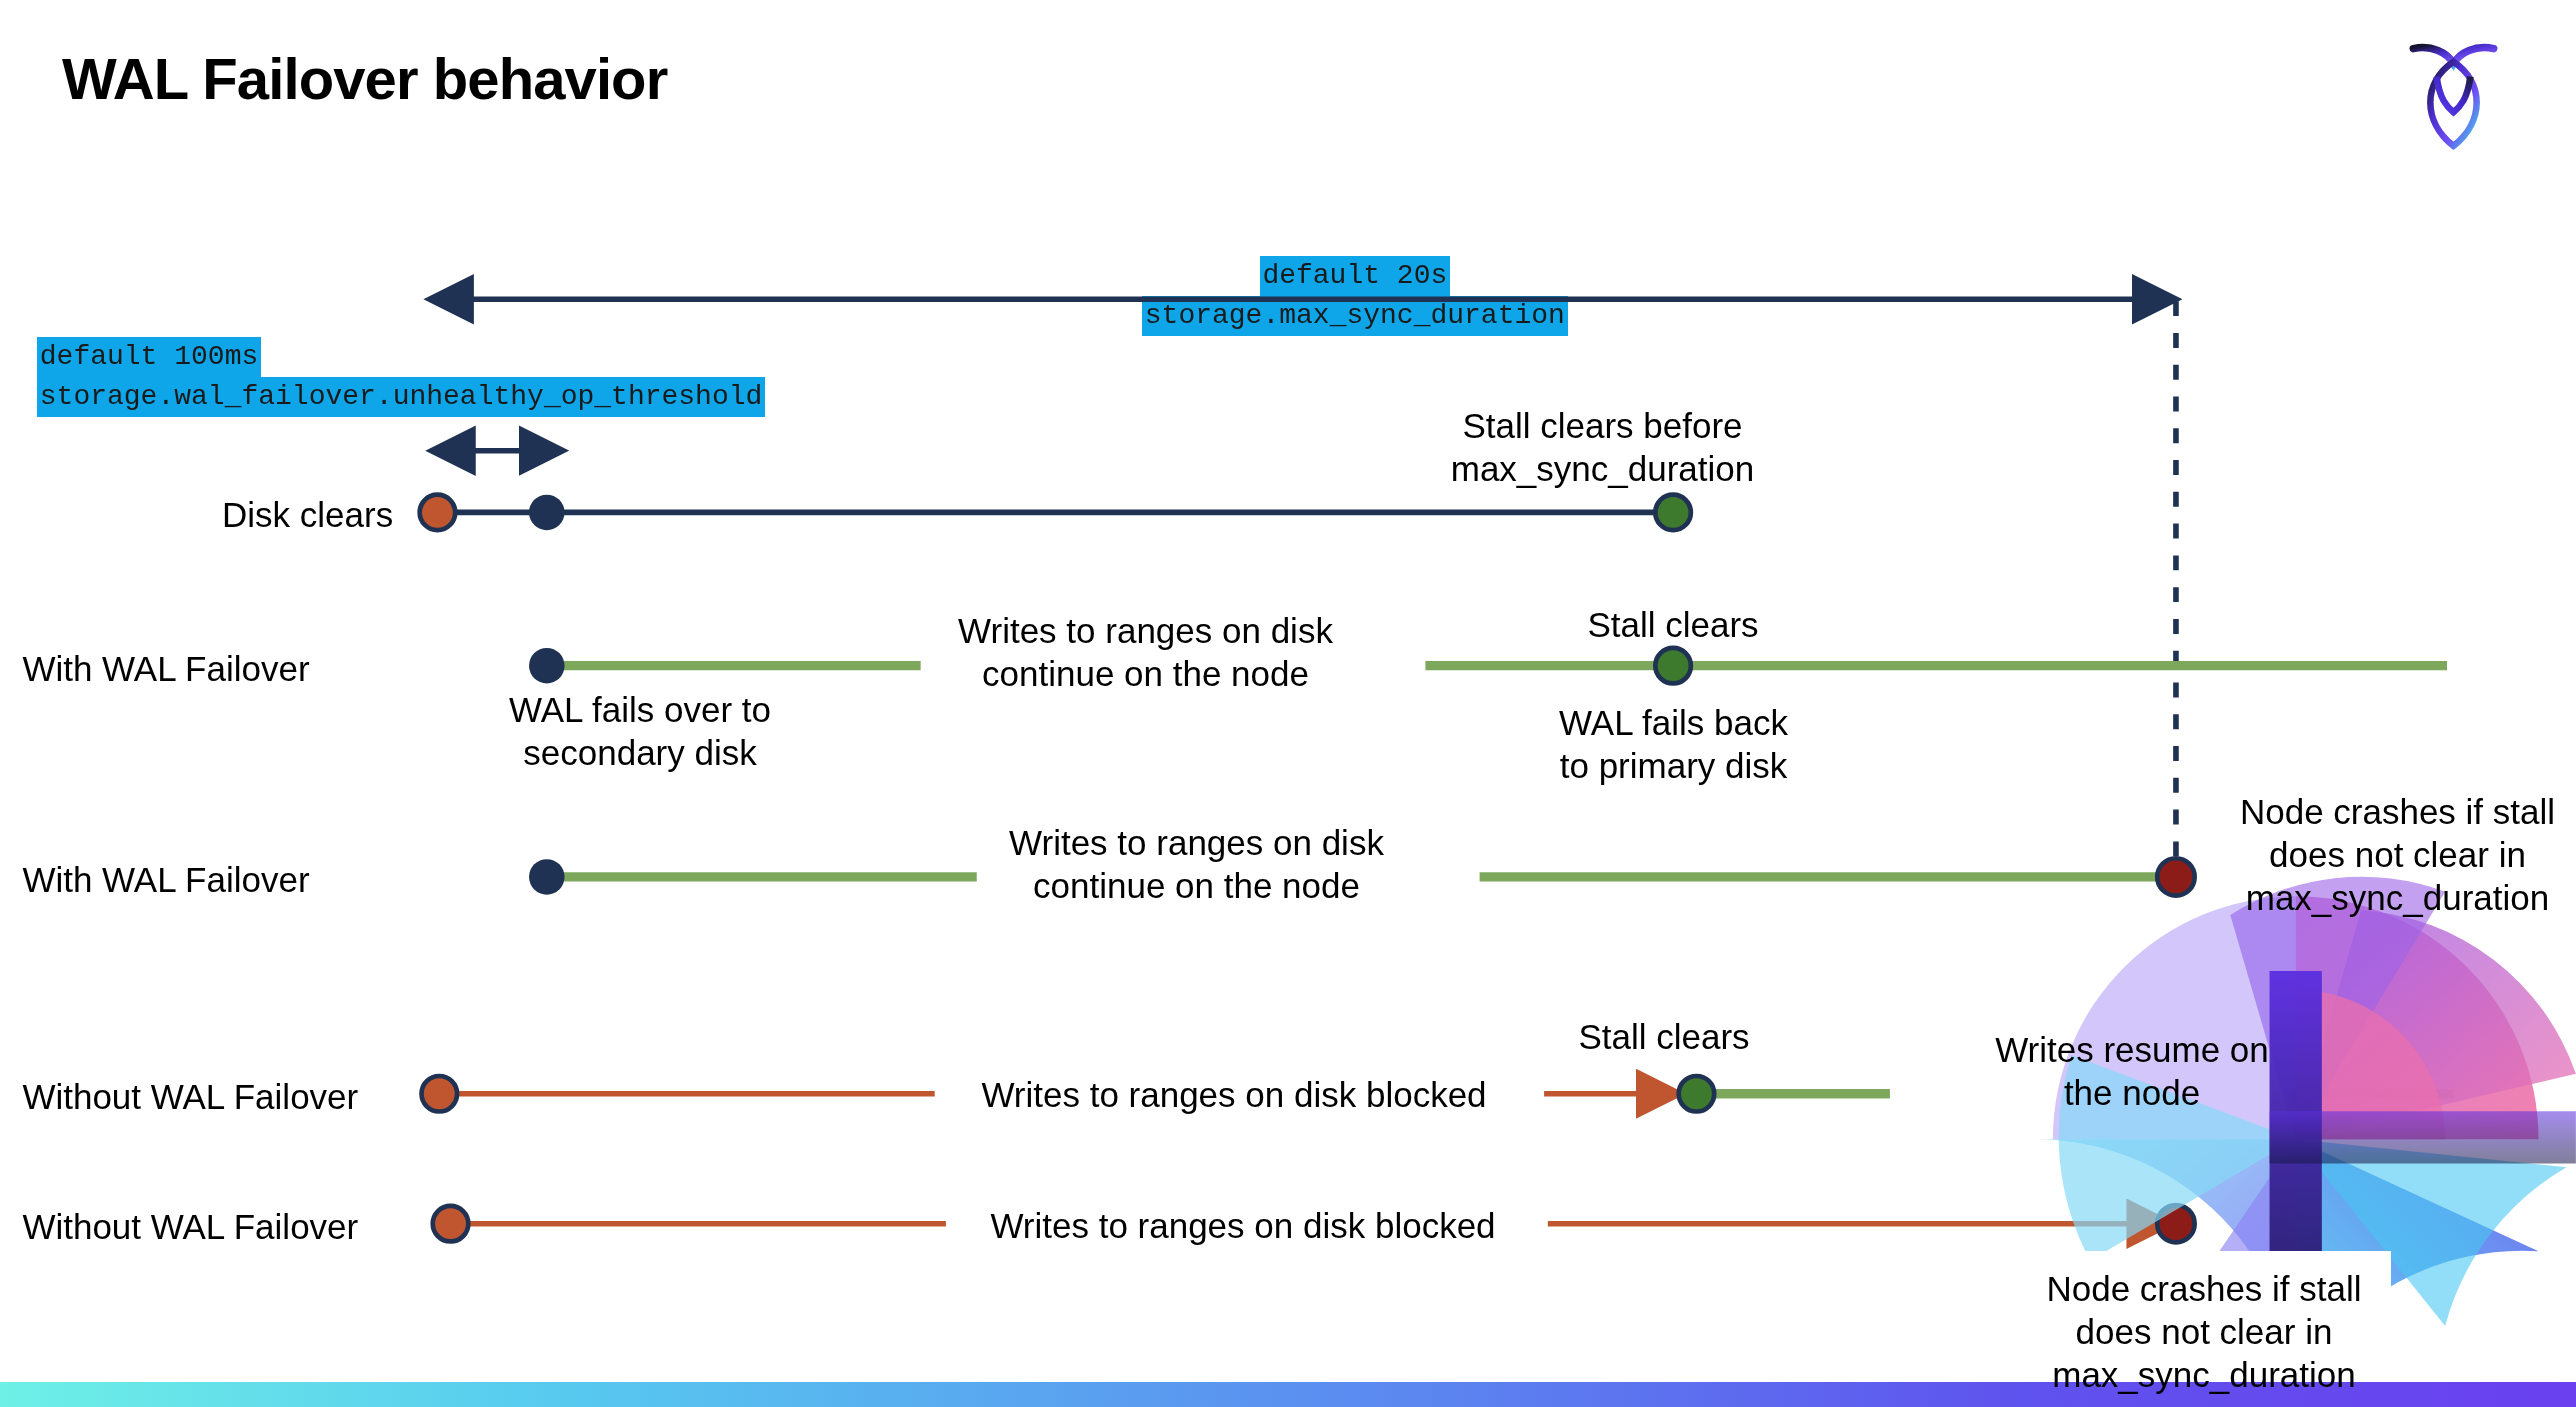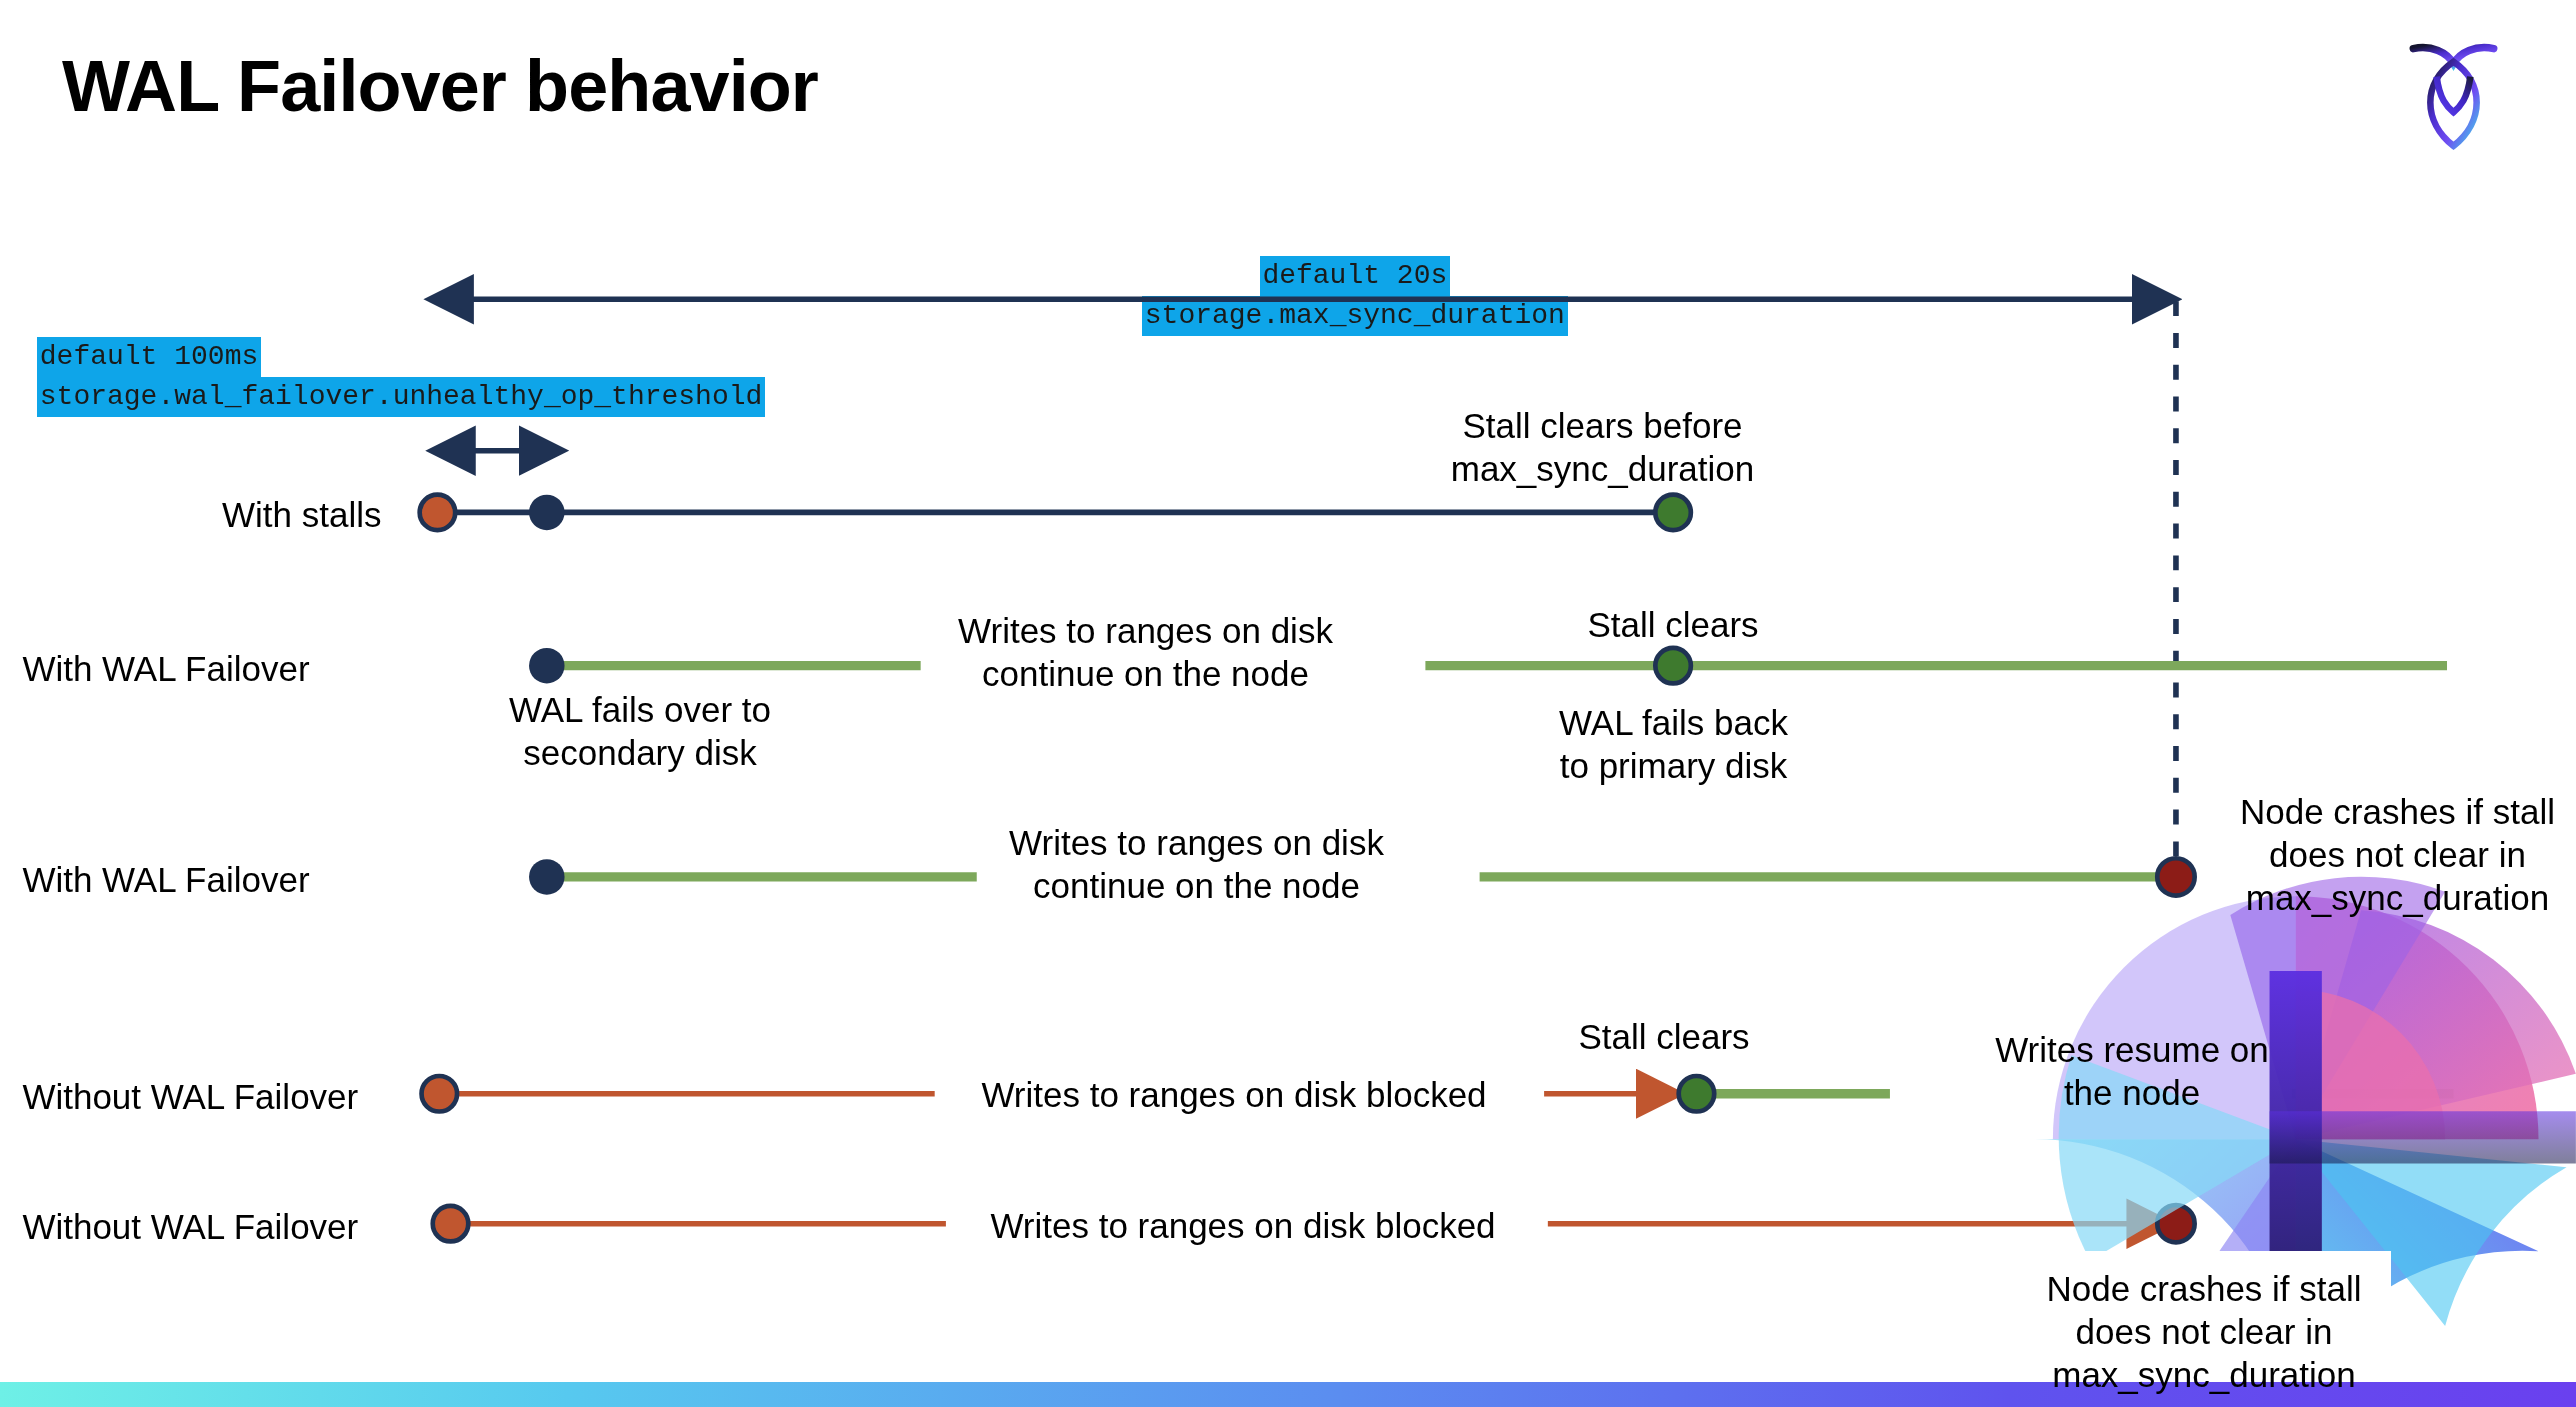--- a/index.html
+++ b/index.html
@@ -8,21 +8,21 @@
     background:#ffffff;
     font-family:"Liberation Sans", sans-serif;
     overflow:hidden;
     position:relative;
   }
   #stage{position:absolute;inset:0;width:2576px;height:1408px;overflow:hidden;}
 
   
   .title{
     position:absolute;left:62px;top:45px;
-    font-size:72px;font-weight:bold;color:#000000;
+    font-size:58px;font-weight:bold;color:#000000;
     letter-spacing:-0.9px;white-space:nowrap;
   }
 
   
   .logo{position:absolute;left:2402px;top:28px;width:103px;height:131px;}
 
   
   .mono{
     position:absolute;
     font-family:"Liberation Mono", monospace;
@@ -200,21 +200,21 @@
         <path d="M372 270 L700 270 L700 326 L372 326 Z" fill="url(#dk)" opacity="0.55"></path>
       </g>
     </svg>
   </div>
 
   <div class="whitebox"></div>
   <div class="cornerwhite"></div>
 
   <div class="bottombar"></div>
 
-  <div class="rowlabel" style="left:222px;top:495px;">With stalls</div>
+  <div class="rowlabel" style="left:222px;top:495px;">Disk clears</div>
   <div class="rowlabel" style="left:22.4px;top:649px;">With WAL Failover</div>
   <div class="rowlabel" style="left:22.4px;top:860px;">With WAL Failover</div>
   <div class="rowlabel" style="left:22.4px;top:1077px;">Without WAL Failover</div>
   <div class="rowlabel" style="left:22.4px;top:1207px;">Without WAL Failover</div>
 
   <div class="anno" style="left:1406px;top:404px;width:393px;">Stall clears before
 max_sync_duration</div>
 
   <div class="anno" style="left:439px;top:688px;width:402px;">WAL fails over to
 secondary disk</div>

